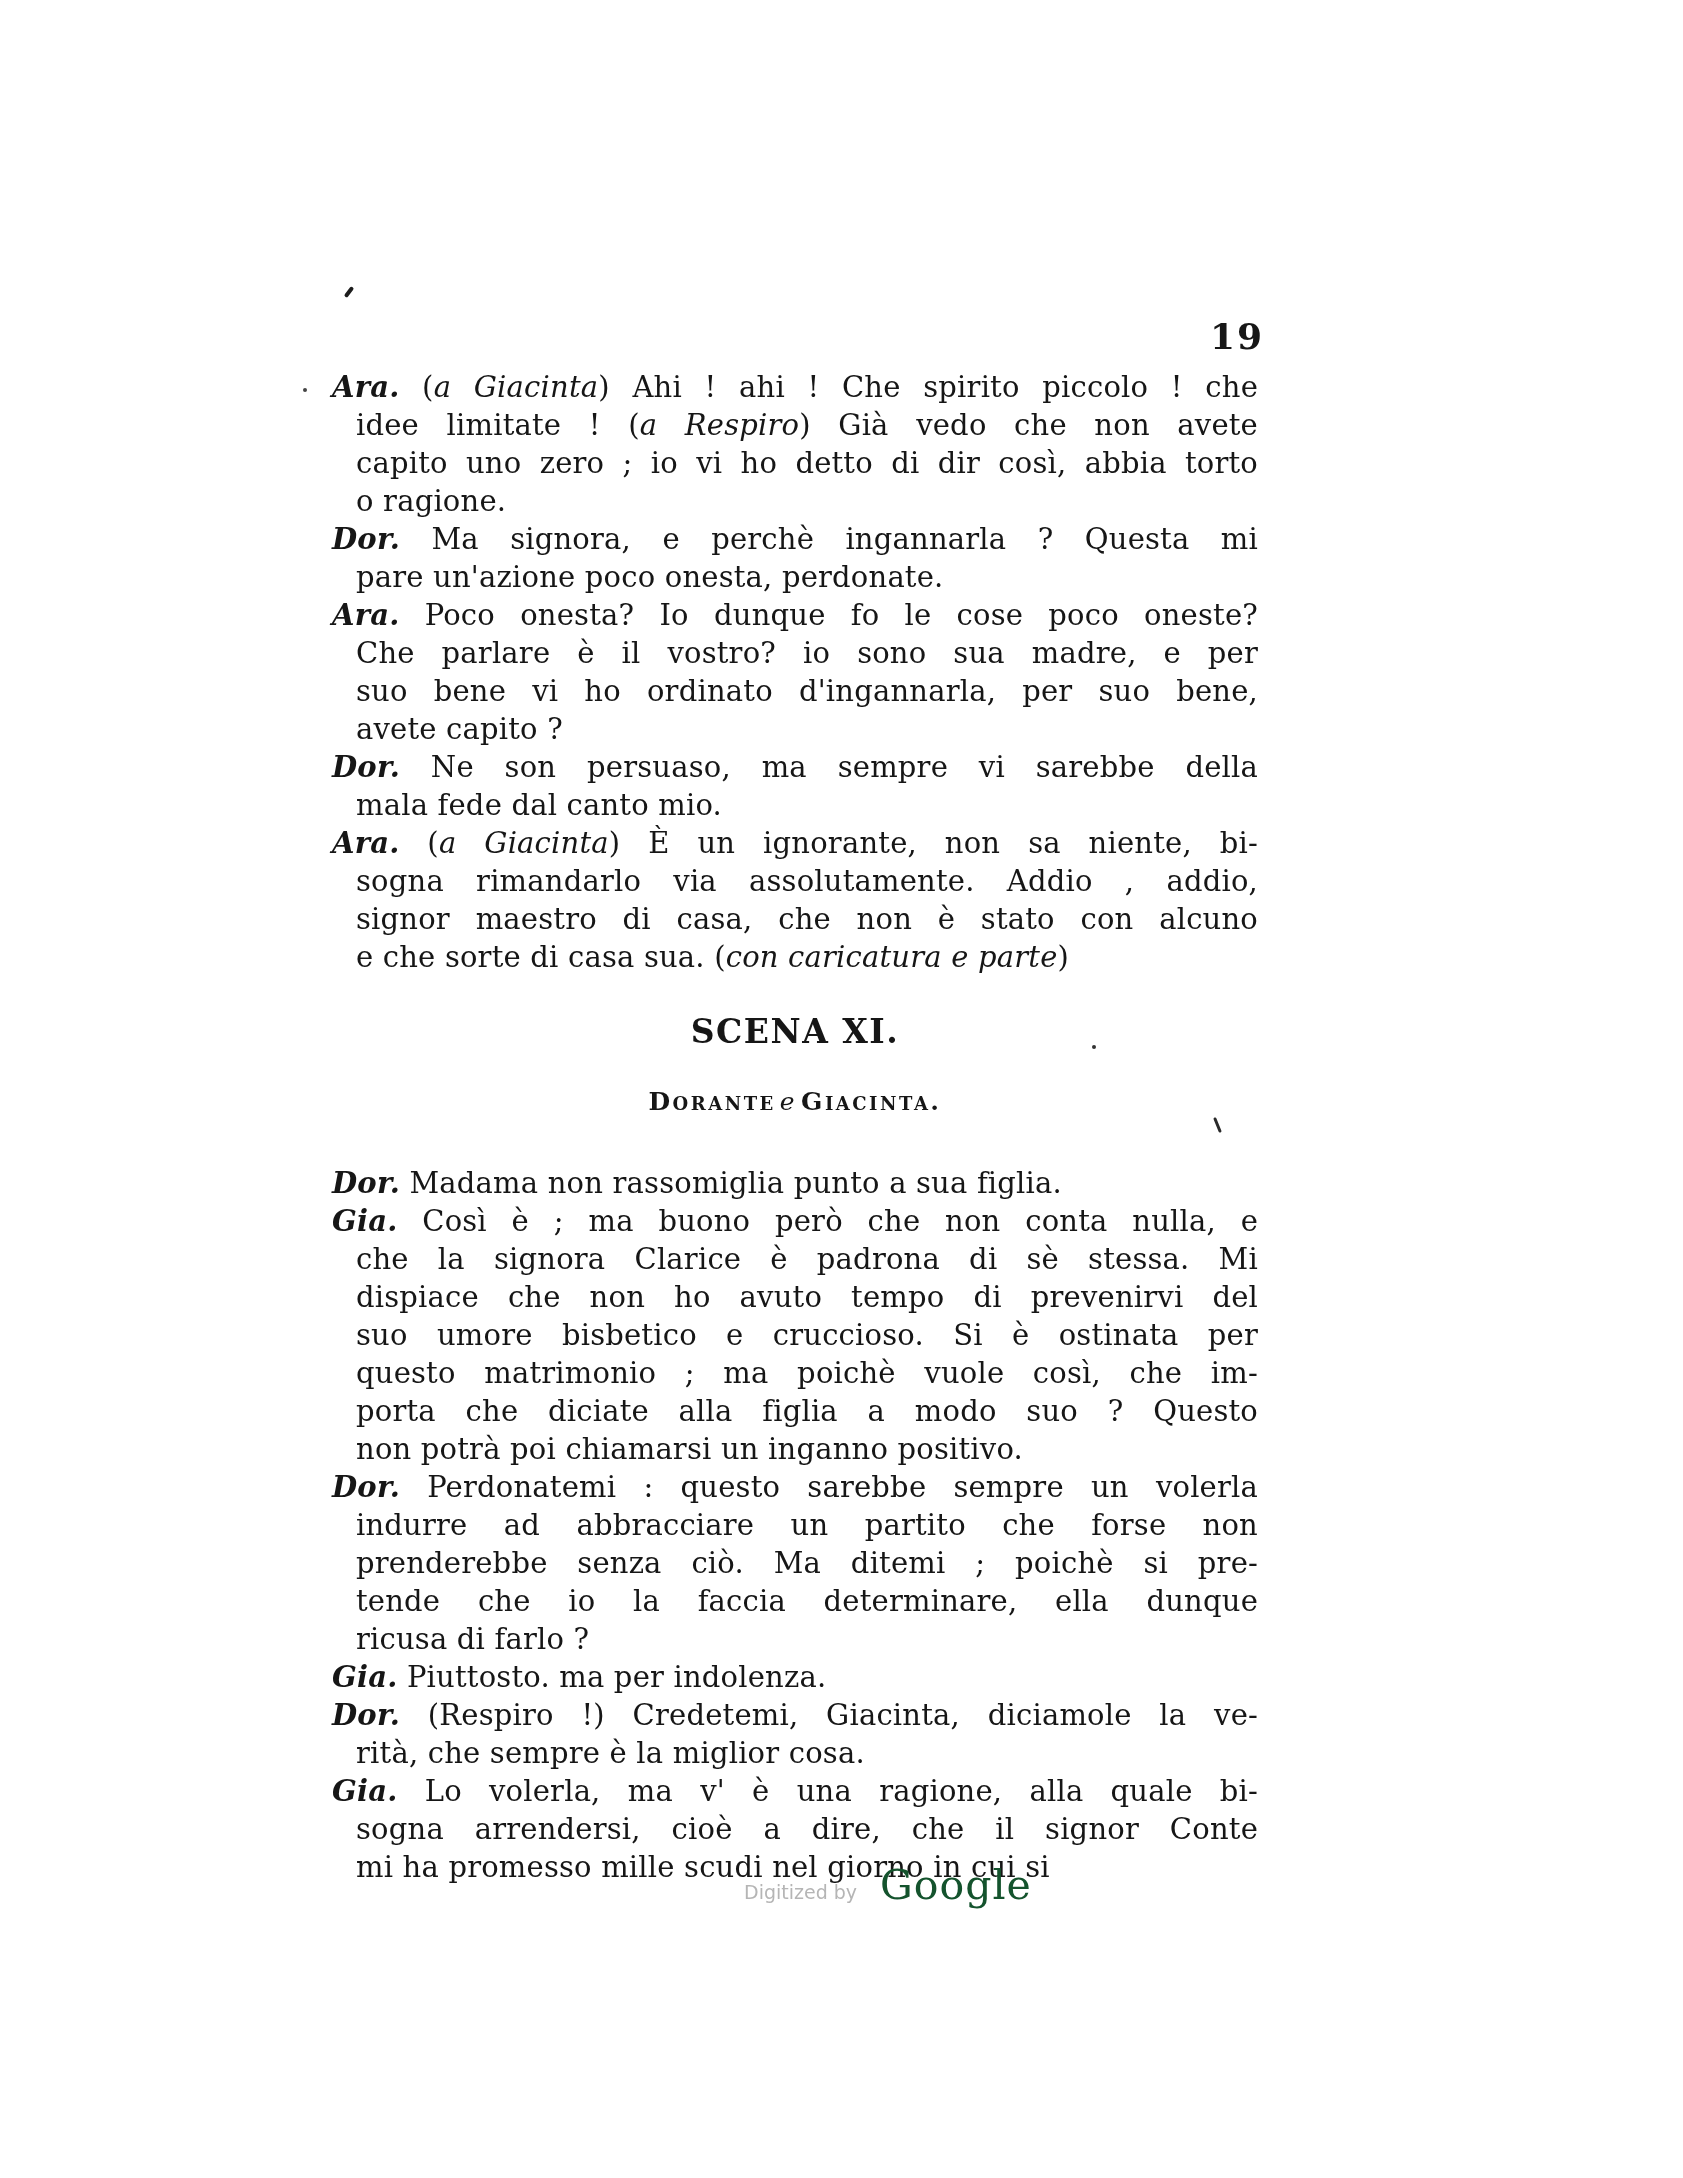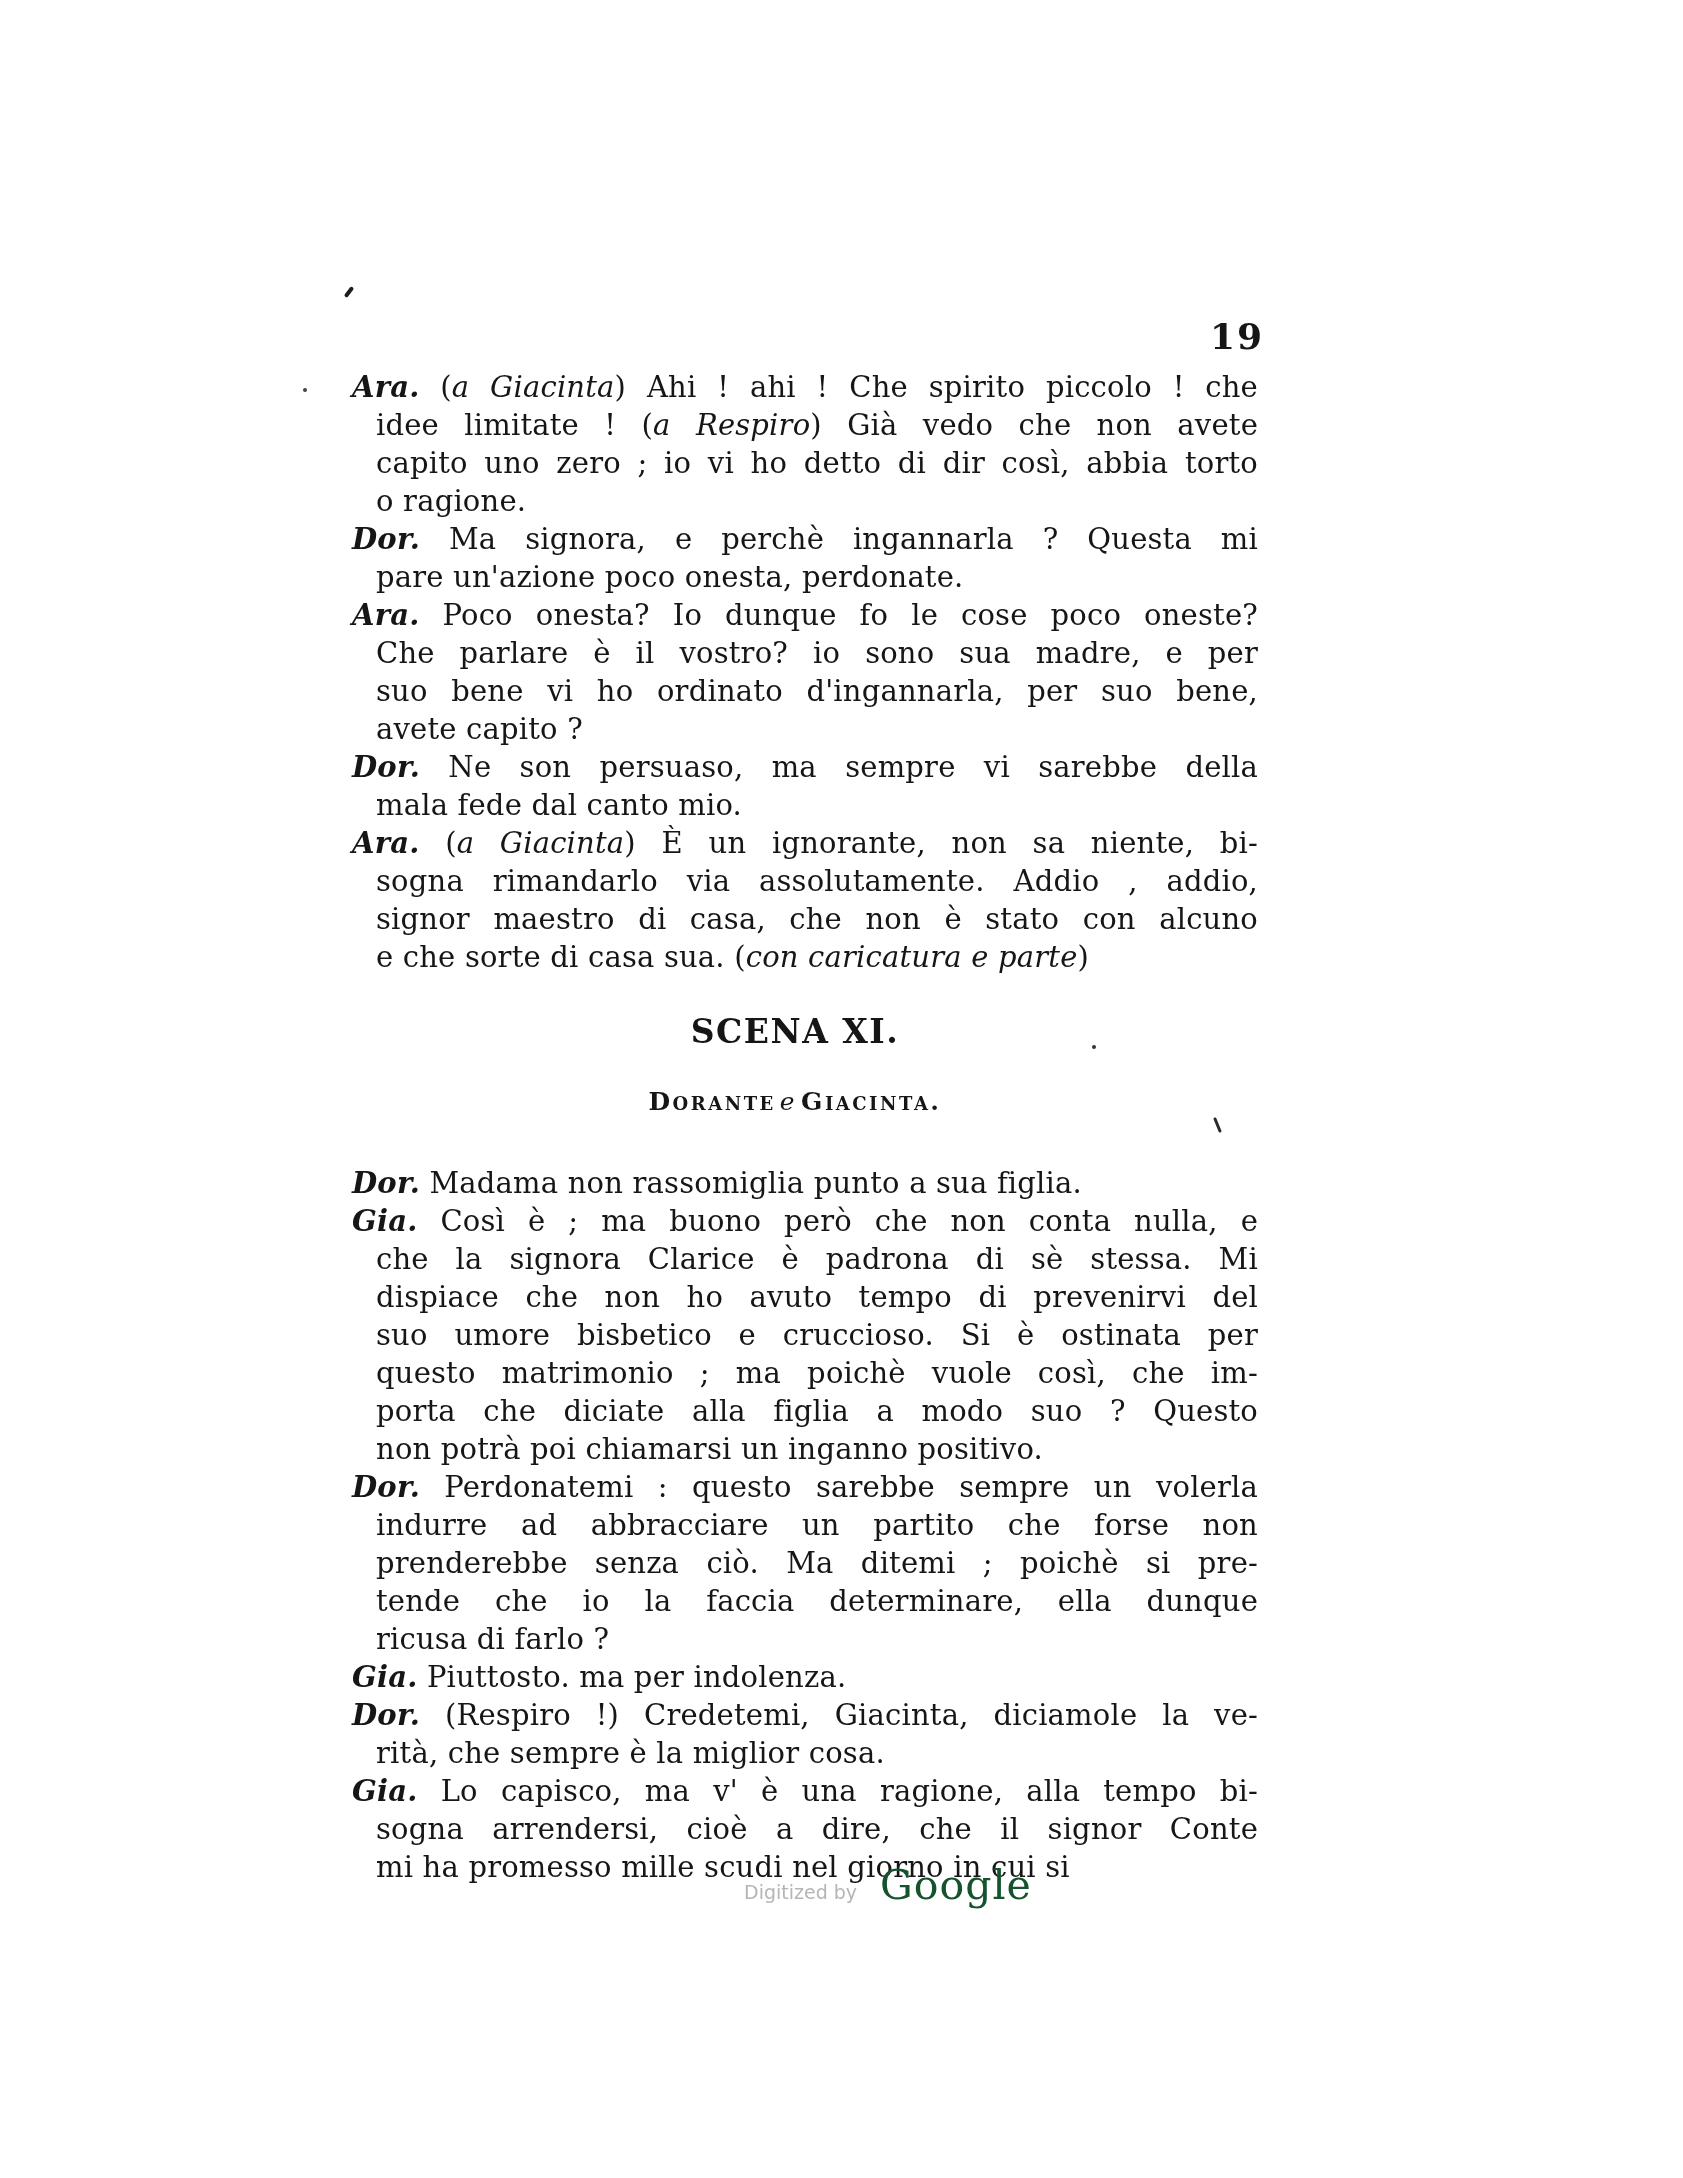--- a/index.html
+++ b/index.html
@@ -33,21 +33,20 @@
   #body2 { top: 1164px; }
   .para { margin: 0; }
   .line {
     padding-left: 24px;
     font-size: 29px;
     line-height: 38px;
     text-align: justify;
     text-align-last: justify;
     letter-spacing: 0.2px;
     white-space: normal;
-    margin-left: 20px;
   }
   .line.first { padding-left: 0; }
   .line.last { text-align-last: left; }
   .it { font-style: italic; }
   .sp { font-style: italic; font-weight: bold; }
   .heading {
     position: absolute;
     left: 332px;
     width: 926px;
     top: 1012px;
@@ -192,21 +191,21 @@
         <div class="line last"><span>ricusa di farlo ?</span></div>
       </div>
       <div class="para">
         <div class="line first last"><span class="sp">Gia.</span><span> Piuttosto. ma per indolenza.</span></div>
       </div>
       <div class="para">
         <div class="line first"><span class="sp">Dor.</span><span> (Respiro !) Credetemi, Giacinta, diciamole la ve-</span></div>
         <div class="line last"><span>rità, che sempre è la miglior cosa.</span></div>
       </div>
       <div class="para">
-        <div class="line first"><span class="sp">Gia.</span><span> Lo capisco, ma v' è una ragione, alla tempo bi-</span></div>
+        <div class="line first"><span class="sp">Gia.</span><span> Lo volerla, ma v' è una ragione, alla quale bi-</span></div>
         <div class="line"><span>sogna arrendersi, cioè a dire, che il signor Conte</span></div>
         <div class="line last"><span>mi ha promesso mille scudi nel giorno in cui si</span></div>
       </div>
     </div>
 
   <div class="watermark">
     <span class="wm-prefix">Digitized by</span>
     <span class="wm-brand">Google</span>
   </div>
 

